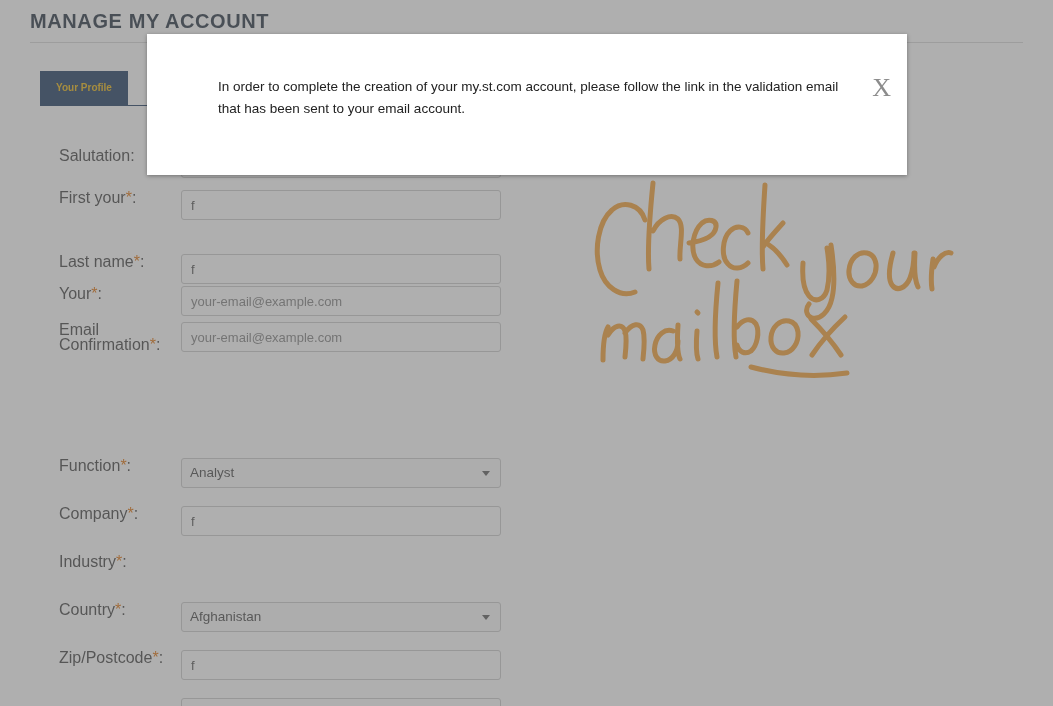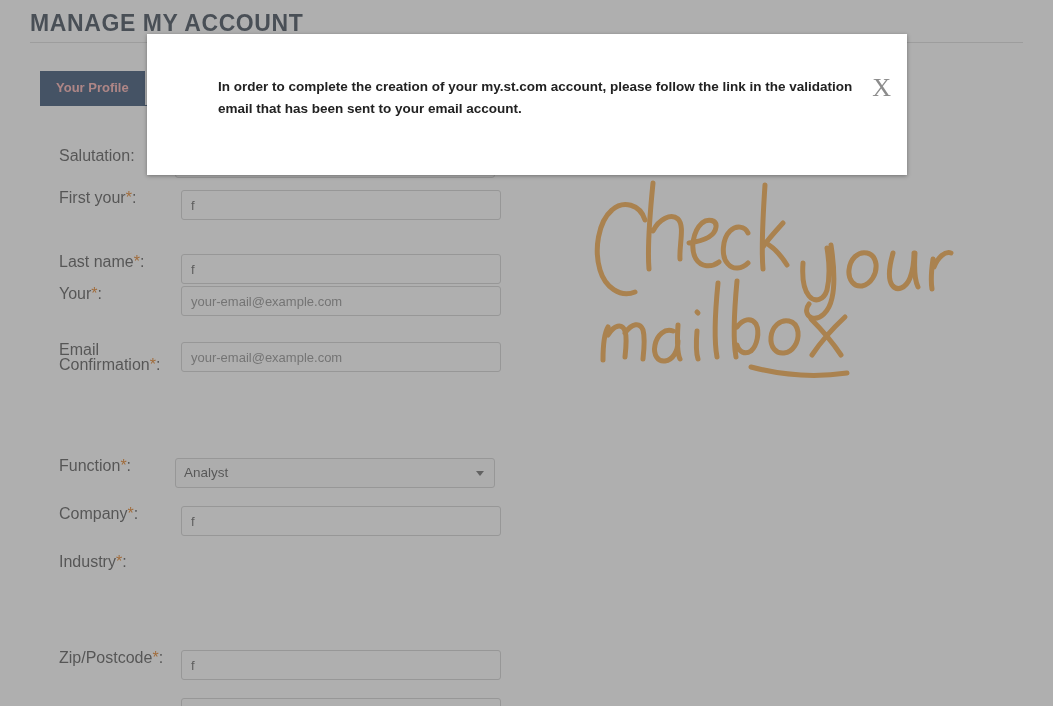--- a/index.html
+++ b/index.html
@@ -19,21 +19,21 @@
   #page {
     position: absolute;
     inset: 0;
     background: #ffffff;
   }
 
   .page-title {
     position: absolute;
     left: 30px;
     top: 10px;
-    font-size: 23px;
+    font-size: 20px;
     font-weight: bold;
     letter-spacing: 0.6px;
     color: #1d2a3a;
     text-transform: uppercase;
   }
   .title-rule {
     position: absolute;
     left: 30px;
     top: 42px;
     width: 993px;
@@ -46,23 +46,23 @@
     position: absolute;
     left: 40px;
     top: 71px;
     display: flex;
     align-items: flex-end;
   }
   .tab {
     height: 34px;
     line-height: 34px;
     padding: 0 16px;
-    font-size: 13px;
+    font-size: 10px;
     font-weight: bold;
-    color: #fca5a5;
+    color: #eab308;
     background: #16335c;
     border-right: 1px solid #ffffff;
   }
 
   
   .form-panel {
     position: absolute;
     left: 40px;
     top: 105px;
     width: 720px;
@@ -111,21 +111,21 @@
   select.field {
     -webkit-appearance: none;
     appearance: none;
     background: #fafafa;
     font-size: 13.5px;
     color: #3e3e3e;
     padding-left: 8px;
   }
   .select-wrap {
     position: absolute;
-    left: 135px;
+    left: 141px;
     top: 0;
     width: 320px;
     height: 30px;
   }
   .select-wrap .field {
     left: 0;
     top: 0;
     width: 320px;
   }
   .caret {
@@ -176,21 +176,21 @@
     cursor: pointer;
     line-height: 20px;
     user-select: none;
   }
   #modal .msg {
     position: absolute;
     left: 71px;
     top: 42px;
     width: 640px;
     font-size: 13.5px;
-    font-weight: bold;
+    font-weight: normal;
     color: #222222;
     line-height: 22px;
   }
 </style>
 </head>
 <body>
 
 <div id="page">
 
   <div class="page-title">MANAGE MY ACCOUNT</div>
@@ -214,38 +214,45 @@
         <input type="text" class="field filled" placeholder="" value="f" style="">
       </div>
       <div class="form-row" style="top: 132px; margin-top: 16px;">
         <div class="form-label"><span>Last name</span><span class="req">*</span><span>:</span></div>
         <input type="text" class="field filled" placeholder="" value="f" style="">
       </div>
       <div class="form-row" style="top: 180px;">
         <div class="form-label"><span>Your</span><span class="req">*</span><span>:</span></div>
         <input type="text" class="field filled" placeholder="your-email@example.com" style="">
       </div>
-      <div class="form-row" style="top: 236px;">
+      <div class="form-row" style="top: 216px;">
         <div class="form-label"><span>Email Confirmation</span><span class="req">*</span><span>:</span></div>
         <input type="text" class="field filled" placeholder="your-email@example.com" style="">
       </div>
       <div class="form-row" style="top: 352px;">
         <div class="form-label"><span>Function</span><span class="req">*</span><span>:</span></div>
         <div class="select-wrap">
           <select class="field"><option>Analyst</option></select>
           <span class="caret"></span>
         </div>
       </div>
       <div class="form-row" style="top: 400px;">
         <div class="form-label"><span>Company</span><span class="req">*</span><span>:</span></div>
         <input type="text" class="field filled" placeholder="" value="f" style="">
       </div>
       <div class="form-row" style="top: 448px;">
         <div class="form-label"><span>Industry</span><span class="req">*</span><span>:</span></div>
       </div>
+      <div class="form-row" style="top: 496px;">
+        <div class="form-label"><span>Country</span><span class="req">*</span><span>:</span></div>
+        <div class="select-wrap">
+          <select class="field"><option>Afghanistan</option></select>
+          <span class="caret"></span>
+        </div>
+      </div>
       <div class="form-row" style="top: 544px;">
         <div class="form-label"><span>Zip/Postcode</span><span class="req">*</span><span>:</span></div>
         <input type="text" class="field filled" placeholder="" value="f" style="">
       </div>
       <div class="form-row" style="top: 592px;">
         <input type="text" class="field filled" placeholder="" style="">
       </div>
     </div>
 
   <svg id="mailbox-art" viewBox="0 0 400 230" fill="none">

